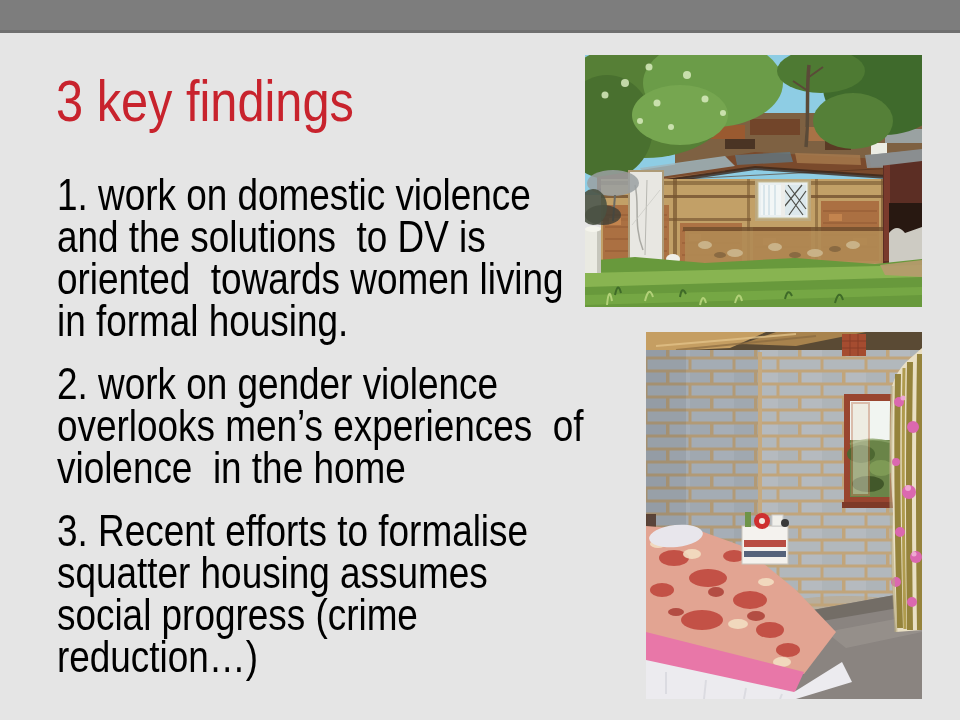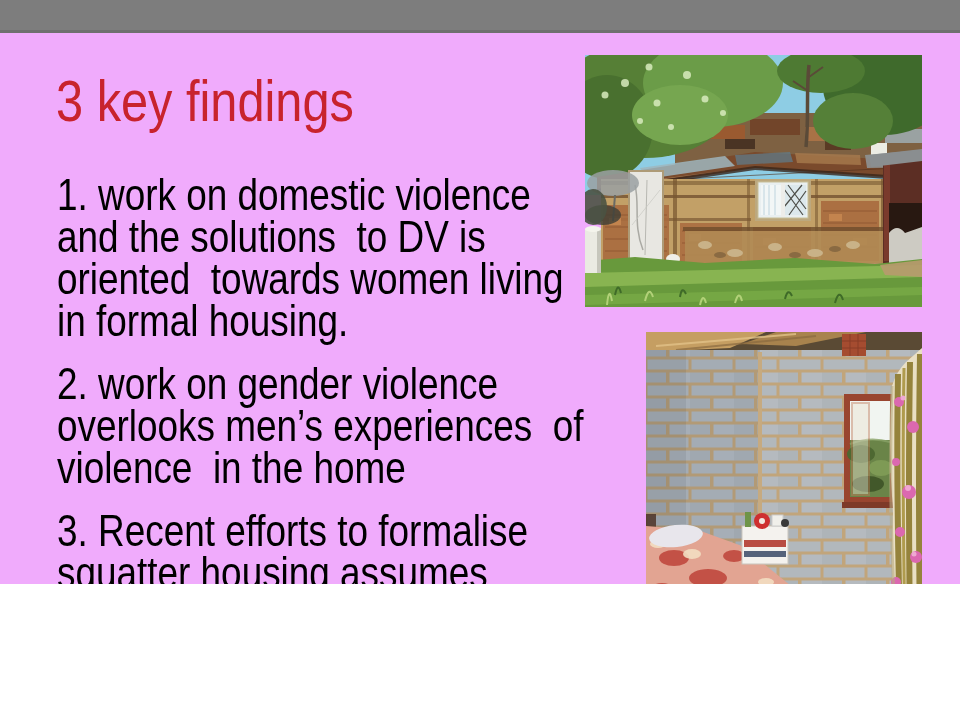--- a/index.html
+++ b/index.html
@@ -1,17 +1,17 @@
 <!DOCTYPE html>
 <html style="--title-red: #c8232d; --bar-gray: #7d7d7d; --body-black: #000000;"><head>
 <meta charset="utf-8">
 <style>
   html,body{margin:0;padding:0;background:#fff;}
   .slide{
-    position:relative;width:960px;height:584px;background:#f0abfc;overflow:hidden;
+    position:relative;width:960px;height:720px;background:#e5e5e5;overflow:hidden;
     font-family:"Liberation Sans","DejaVu Sans",sans-serif;
   }
   .top-bar{
     position:absolute;top:0;left:0;width:960px;height:33px;
     background:var(--bar-gray,#7d7d7d);
     border-bottom:3px solid #6f6f6f;box-sizing:border-box;
   }
   .title{
     position:absolute;left:56px;top:72px;margin:0;
     font-size:58px;font-weight:400;line-height:1;

